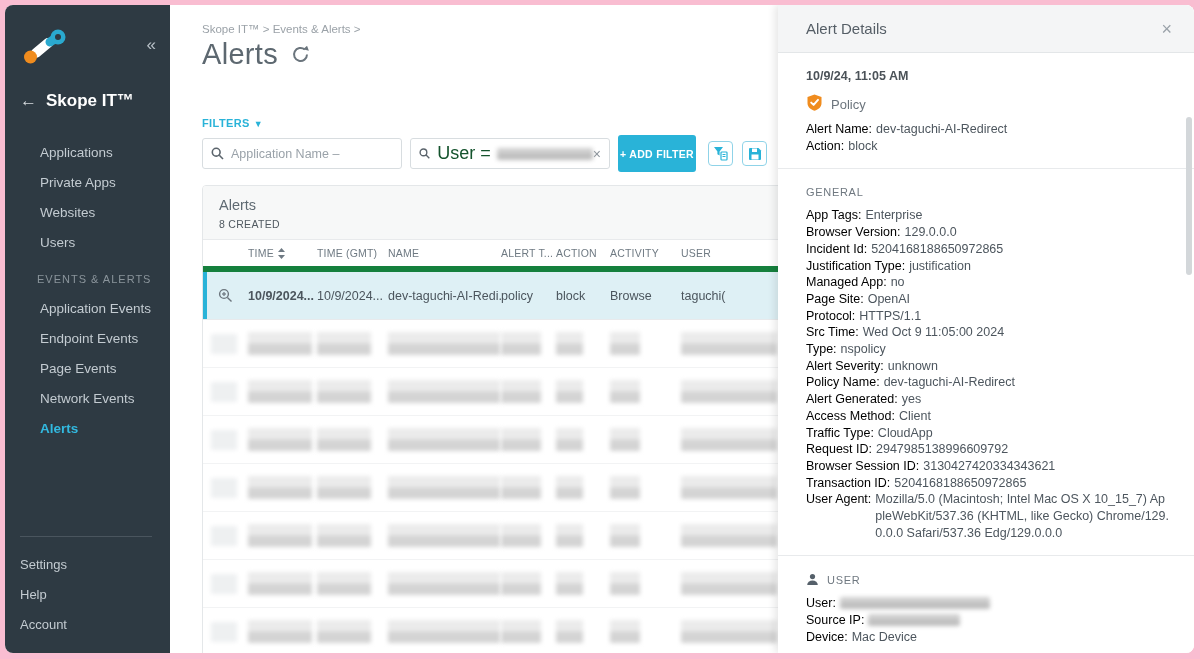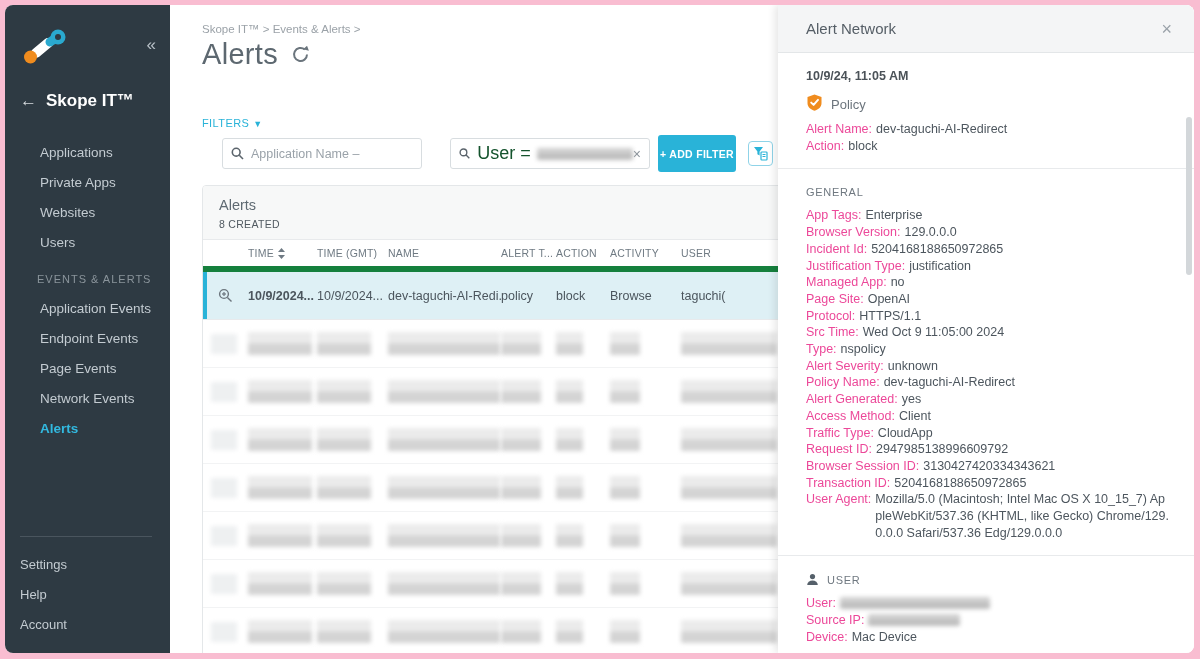--- a/index.html
+++ b/index.html
@@ -28,26 +28,26 @@
   .sb-divider { height:1px; background:#4a555e; margin:0 18px 12px 15px; }
   .sb-bottom .sb-item { padding-left:15px; font-size:13px; }
 
   
   .main { position:absolute; top:0; left:165px; right:0; bottom:0; background:#fff; }
   .breadcrumb { position:absolute; left:32px; top:18px; font-size:11.5px; color:#9ba2a8; }
   .page-title-row { position:absolute; left:32px; top:33px; display:flex; align-items:center; gap:12px; }
   .page-title { font-size:29px; font-weight:normal; color:#5d6870; letter-spacing:0.3px; }
   .refresh-ic { margin-top:4px; cursor:pointer; }
 
-  .filters-label { position:absolute; left:32px; top:112px; color:#29b3d8; font-size:11px; font-weight:normal;
+  .filters-label { position:absolute; left:32px; top:112px; color:#29b3d8; font-size:11px; font-weight:bold;
                    letter-spacing:0.4px; cursor:pointer; }
   .filters-label .tri { font-size:9px; margin-left:4px; }
   .filter-row { position:absolute; left:32px; top:130px; display:flex; align-items:center; }
   .filter-input { width:200px; height:31px; border:1px solid #d8dde0; border-radius:3px; background:#fff;
-                  display:flex; align-items:center; padding:0 8px; margin-right:8px;margin-left:20px; }
+                  display:flex; align-items:center; padding:0 8px; margin-right:8px; }
   .filter-input .ph { color:#9aa2a9; font-size:12.5px; margin-left:7px; }
   .filter-input .flabel { color:#14532d; font-size:18px; margin-left:7px; white-space:nowrap; }
   .blurval { display:inline-block; height:12px; border-radius:2px; filter:blur(2px);
              background:linear-gradient(180deg,#cfcfcf 40%,#bdbdbd 60%); }
   .filter-input .blurval { width:112px; margin-left:6px; }
   .filter-input .clear-x { margin-left:auto; color:#8a929a; font-size:14px; cursor:pointer; }
   .add-filter-btn { width:78px; height:37px; background:#29b3d8; color:#fff; border:none; border-radius:3px;
                     font-size:10.5px; font-weight:bold; letter-spacing:0.3px; cursor:pointer; margin-right:12px;
                     font-family:"Liberation Sans",sans-serif; }
   .icon-btn { width:25px; height:25px; border:1px solid #8fd3e8; border-radius:4px; background:#fff;
@@ -77,21 +77,21 @@
            box-shadow:-3px 0 8px rgba(0,0,0,0.10); }
   .panel-header { height:48px; background:#f4f5f6; border-bottom:1px solid #e3e6e8;
                   display:flex; align-items:center; padding:0 22px 0 28px; }
   .panel-title { font-size:15px; color:#555e66; }
   .panel-close { margin-left:auto; color:#9aa2a9; font-size:18px; cursor:pointer; line-height:1; }
   .panel-body { padding:16px 24px 0 28px; }
   .p-timestamp { font-size:12.5px; color:#4b5258; font-weight:bold; margin-bottom:11px; }
   .p-badge-row { display:flex; align-items:center; gap:8px; margin-bottom:6px; }
   .p-badge-label { font-size:13px; color:#6b747c; }
   .pfield { display:flex; align-items:flex-start; line-height:16.7px; }
-  .plabel { font-size:12.5px; color:#ec4899; white-space:nowrap; margin-right:4px; }
+  .plabel { font-size:12.5px; color:#000000; white-space:nowrap; margin-right:4px; }
   .pvalue { font-size:12.5px; color:#4d565e; max-width:316px; word-break:break-all; }
   .p-divider { height:1px; background:#e8eaec; margin:14px -24px 0 -28px; }
   .p-sec-title { font-size:11px; color:#6f7880; letter-spacing:0.7px; margin:17px 0 9px 0;
                  display:flex; align-items:center; gap:8px; }
   .panel .blurval.lg { width:150px; }
   .panel .blurval.small { width:92px; }
   .panel-scrollbar { position:absolute; right:2px; top:112px; width:6px; height:158px;
                      background:#d3d7da; border-radius:3px; }
 </style>
 </head>
@@ -453,21 +453,21 @@
     <div>
               <div class="bb b-user"></div>
             </div>
   </div>
 </div>
     </section>
   </main>
 
   <aside class="panel">
     <div class="panel-header">
-      <span class="panel-title">Alert Network</span>
+      <span class="panel-title">Alert Details</span>
       <span class="panel-close">×</span>
     </div>
     <div class="panel-body">
       <div class="p-timestamp">10/9/24, 11:05 AM</div>
       <div class="p-badge-row">
         <span>
           <svg width="17" height="17" viewBox="0 0 17 17">
               <path d="M8.5 0.5 L15.5 3 V9 C15.5 13 12.5 15.5 8.5 16.8 C4.5 15.5 1.5 13 1.5 9 V3 Z" fill="#f08c1e"></path>
               <path d="M5.2 8.6 L7.6 10.9 L12 5.9" fill="none" stroke="#fff" stroke-width="2" stroke-linecap="round" stroke-linejoin="round"></path>
             </svg>

